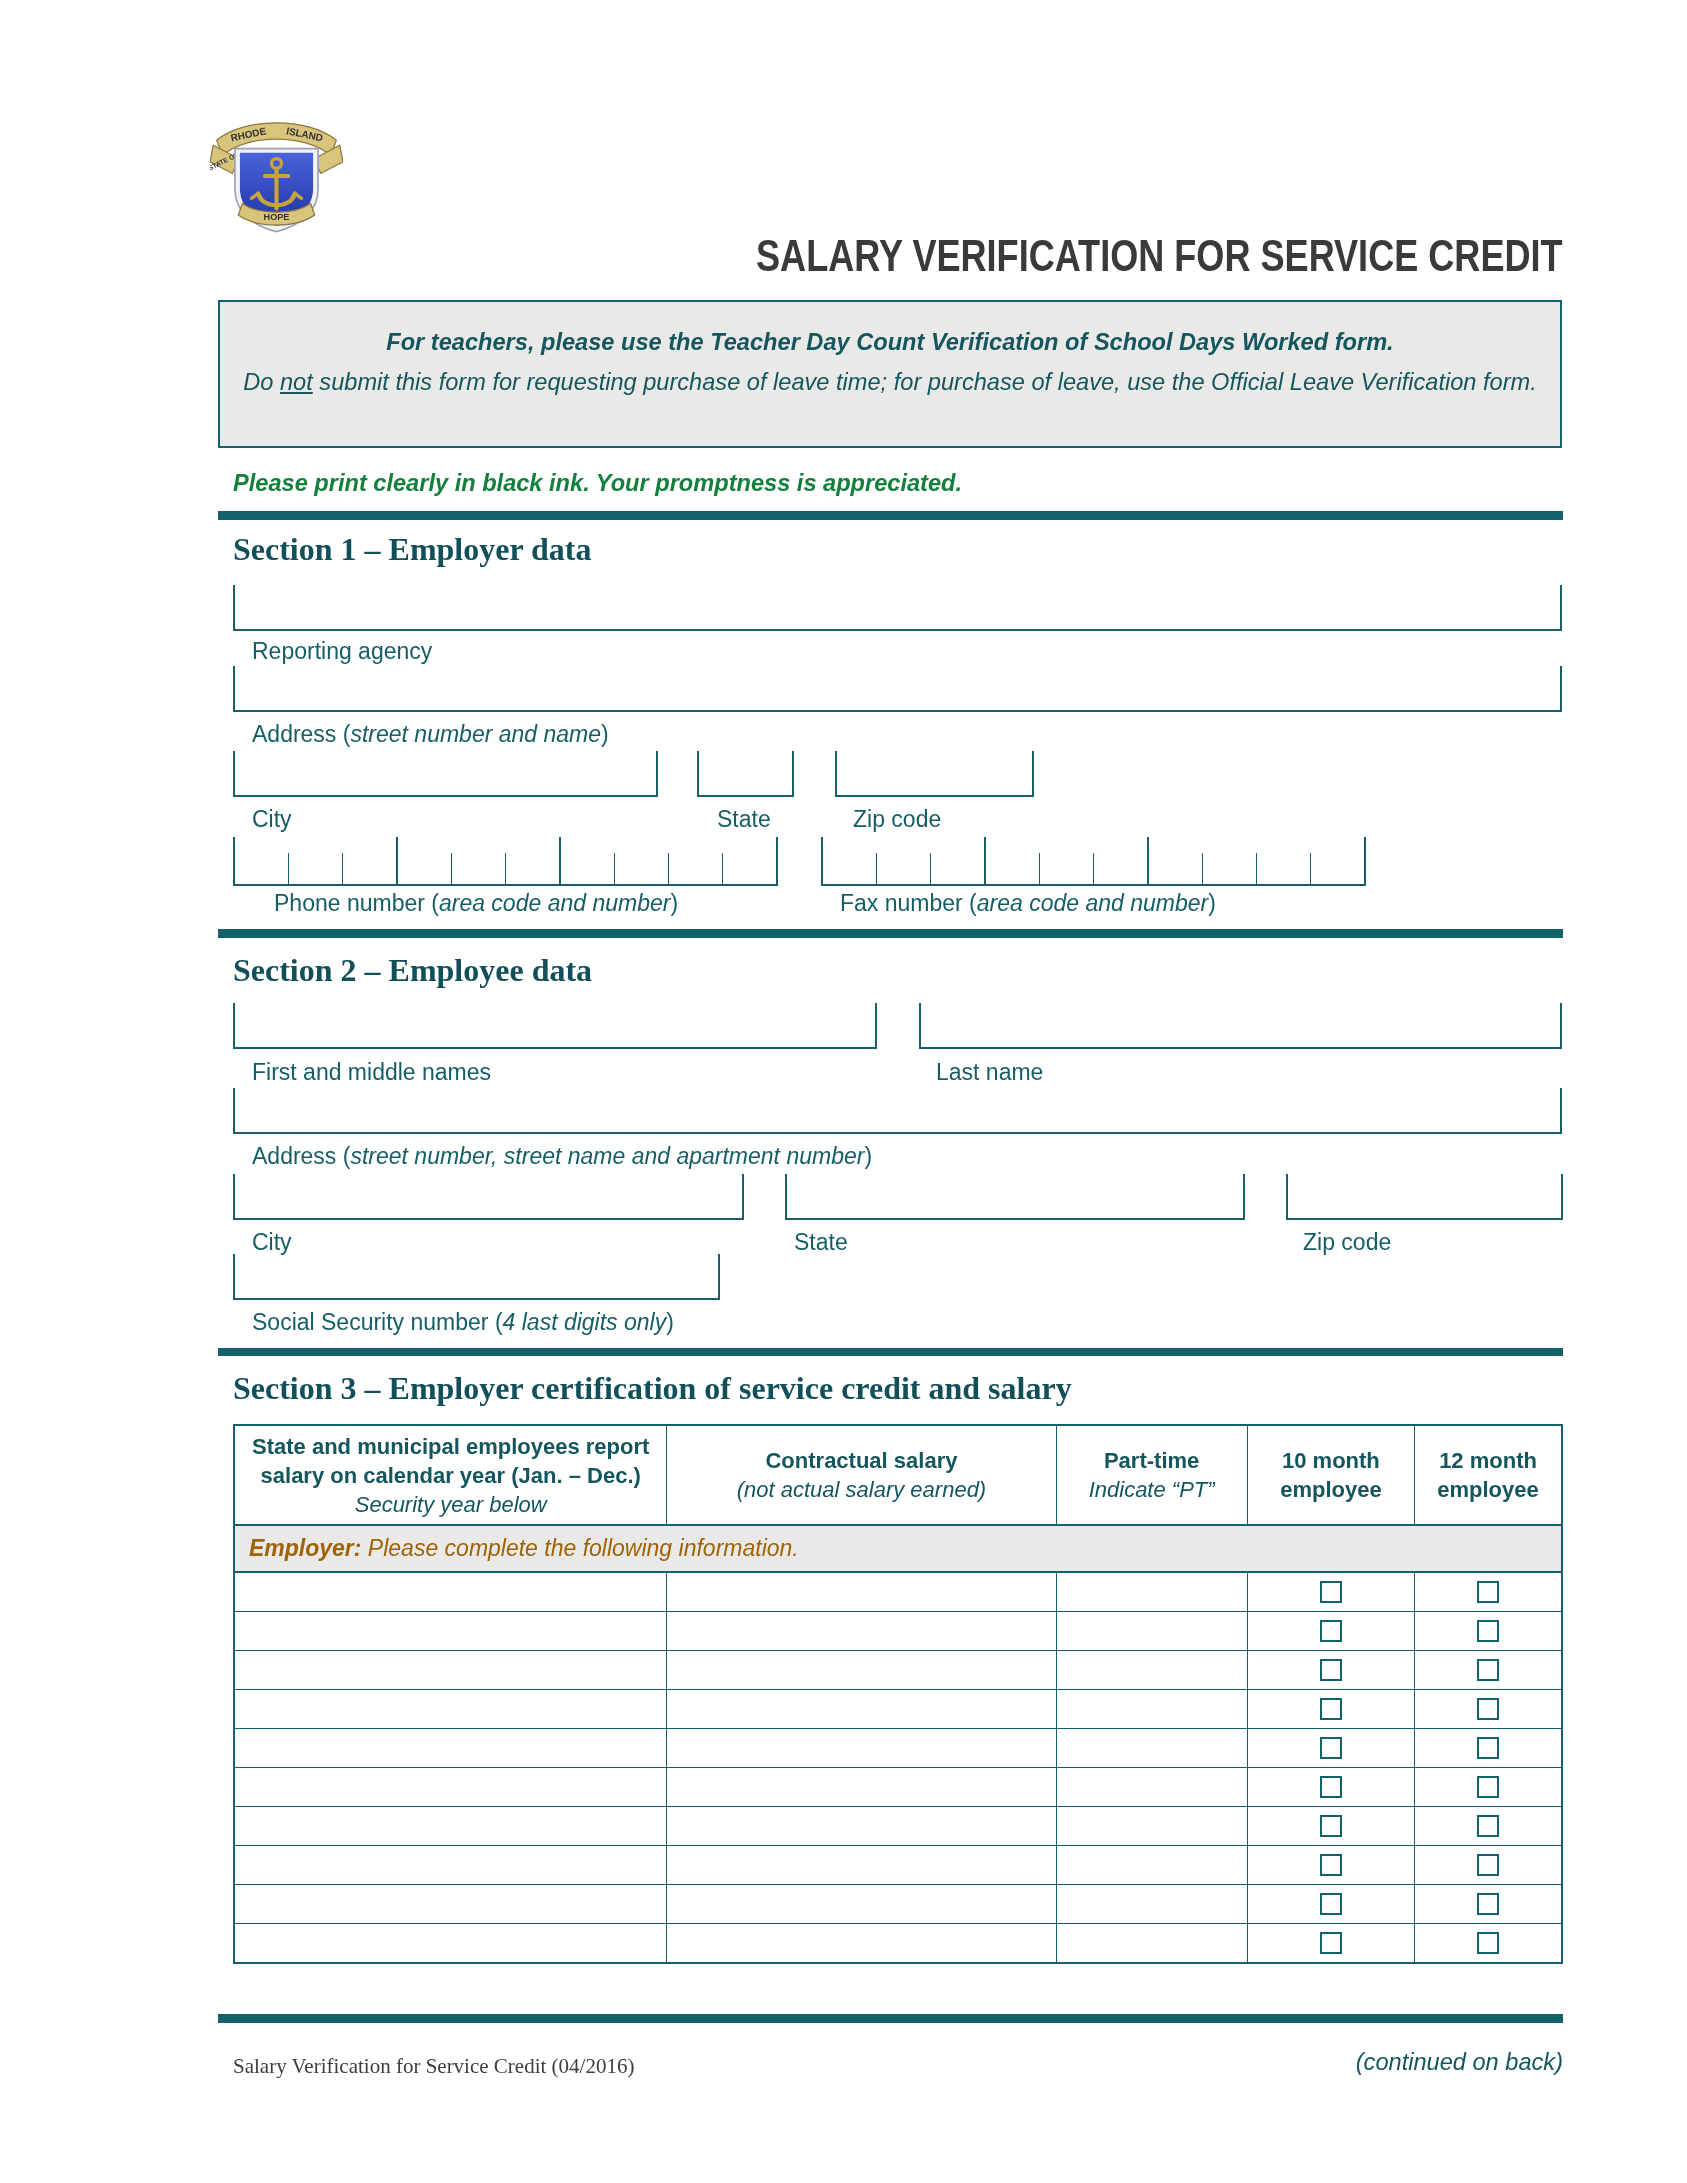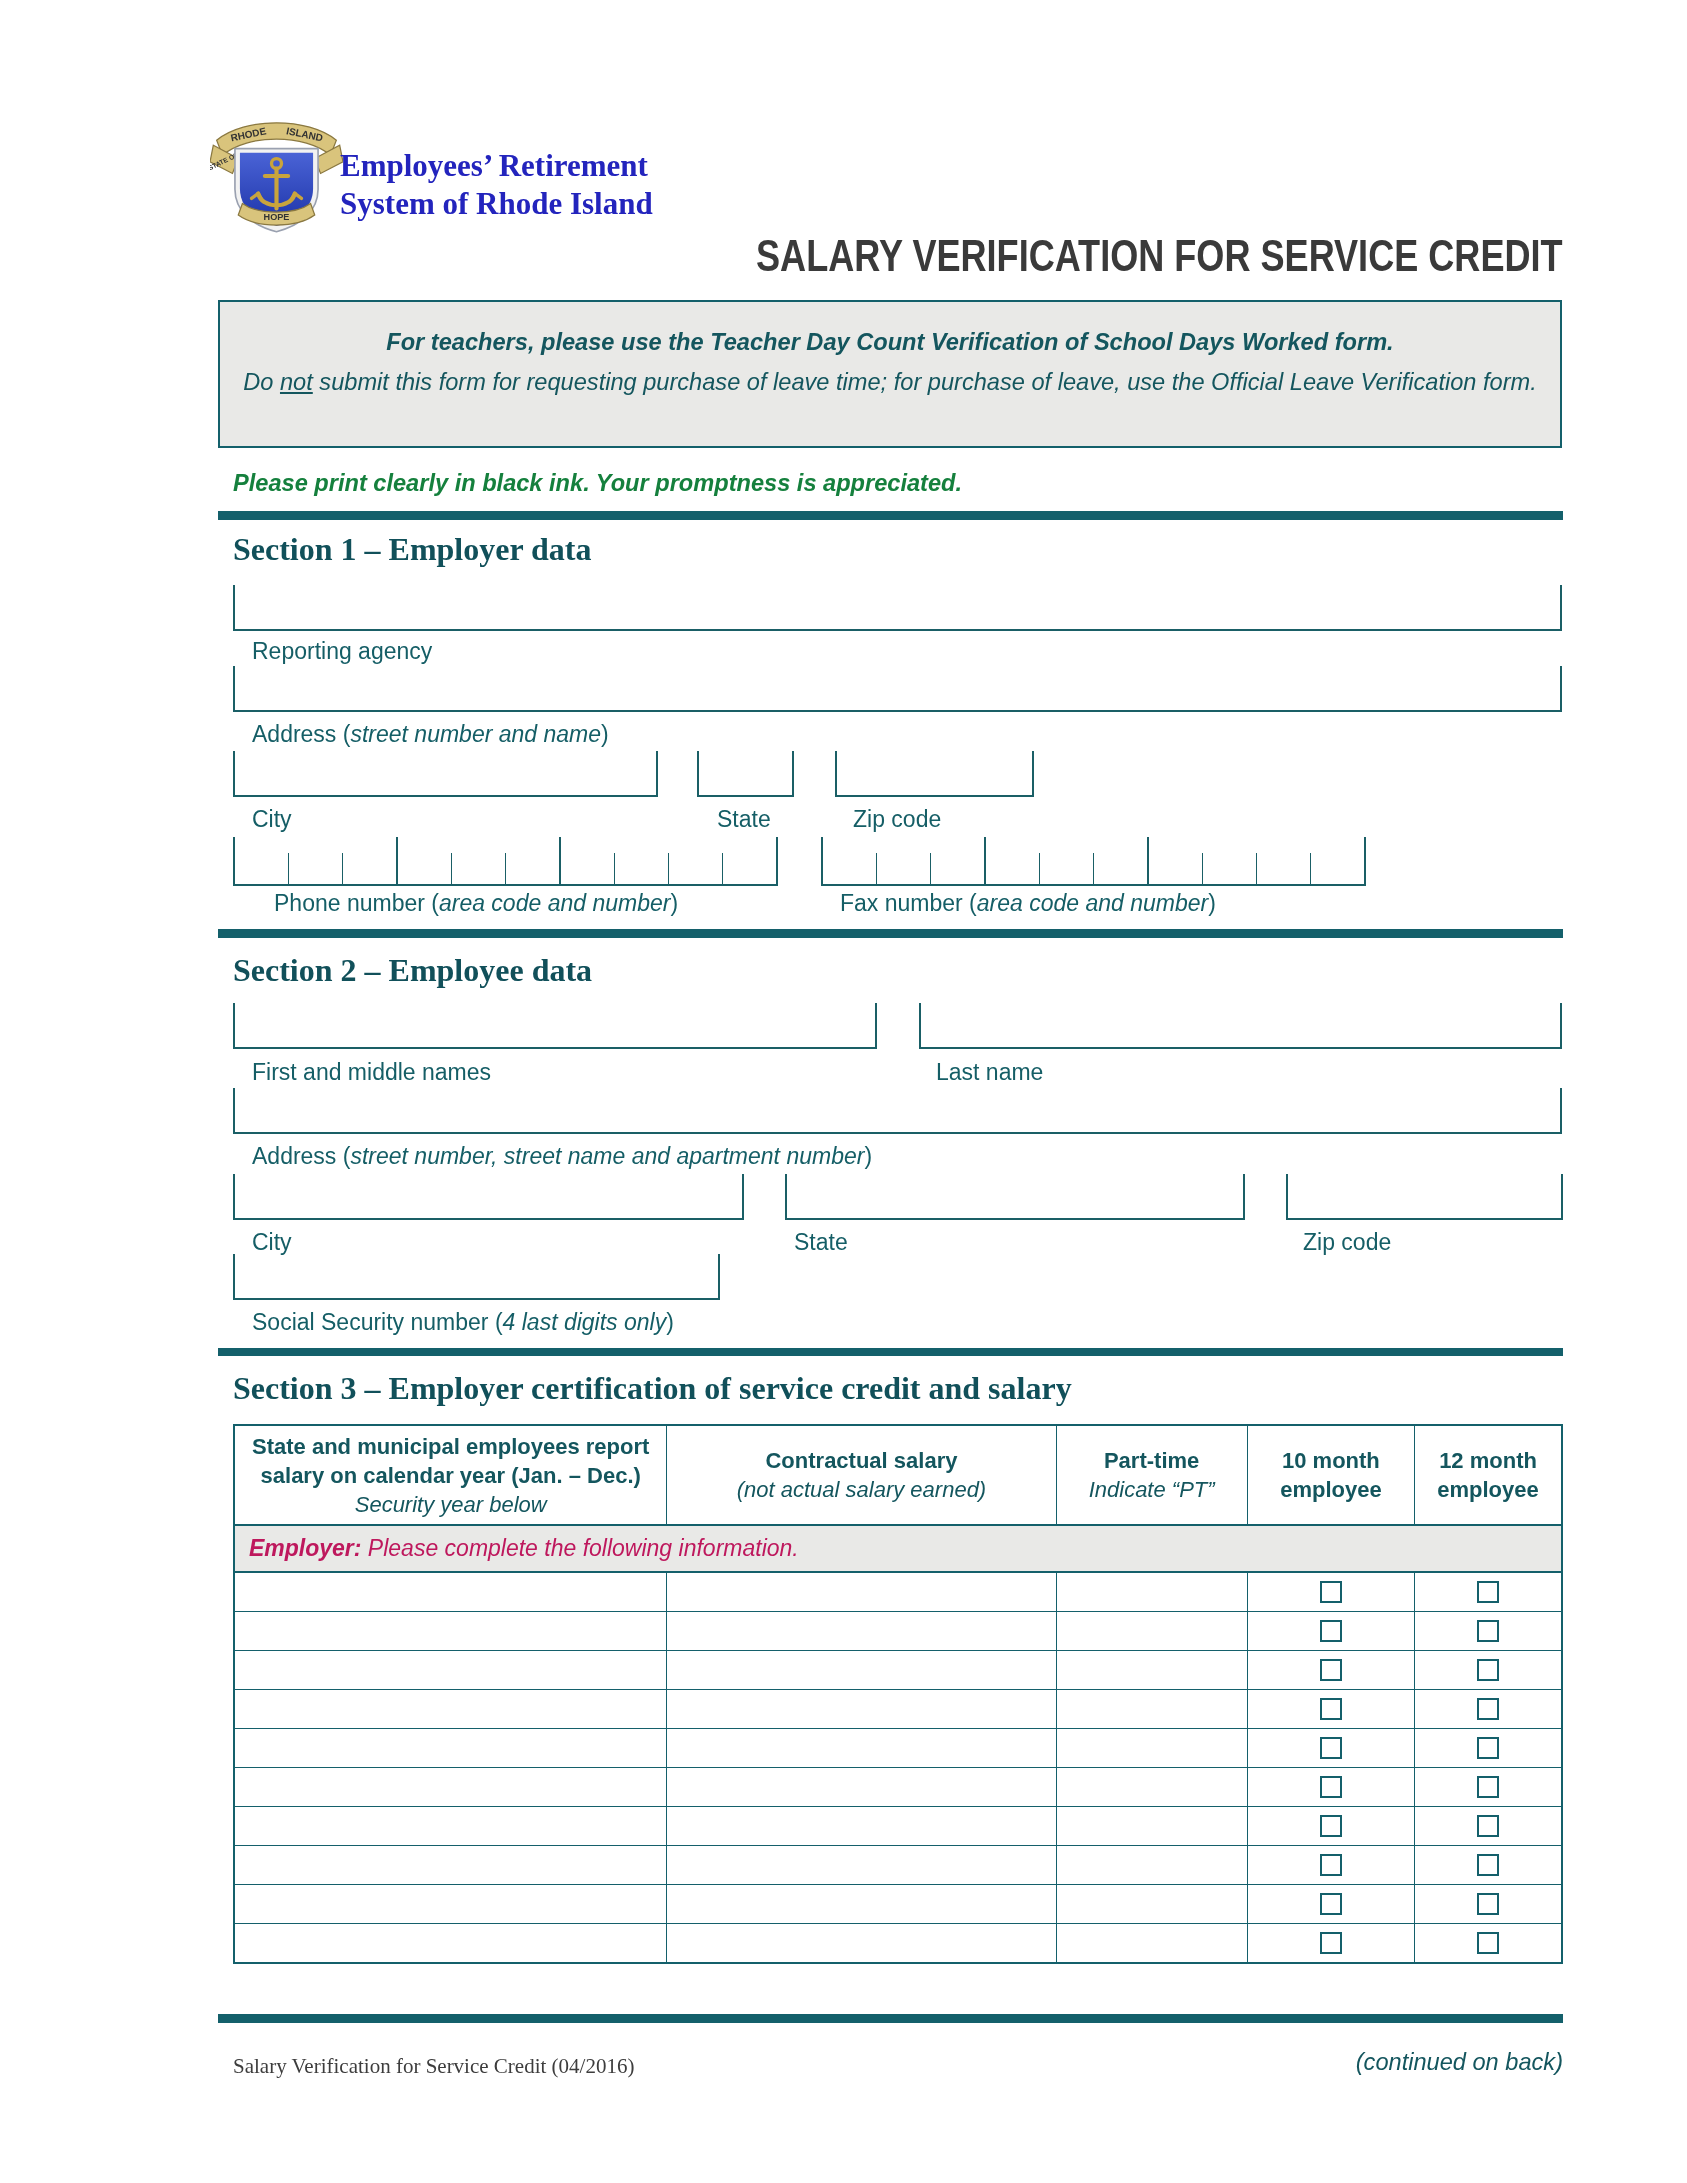--- a/index.html
+++ b/index.html
@@ -42,21 +42,21 @@
   .cells{display:flex;align-items:flex-end;height:47px;
     border-bottom:2.6px solid #1a5f66;border-right:2.6px solid #1a5f66;}
   .cell{width:53px;height:31px;border-left:1.7px solid #1a5f66;}
   .cell.tall{height:47px;border-left-width:2.6px;}
 
   
   table.cert{left:233px;top:1424px;width:1330px;border-collapse:collapse;
     table-layout:fixed;position:absolute;}
   table.cert td,table.cert th{border:1.7px solid #14606b;padding:0;}
   table.cert .band td{background:#e9e9e7;height:45px;border:2.6px solid #14606b;
-    font-size:23px;font-style:italic;text-align:left;padding-left:14px;color:#be185d;}
+    font-size:23px;font-style:italic;text-align:left;padding-left:14px;color:#a16207;}
   table.cert .band .b{font-weight:bold;}
   table.cert thead th{height:98px;vertical-align:middle;text-align:center;
     font-size:22px;line-height:29px;color:#14565e;font-weight:bold;
     border-bottom:2.6px solid #14606b;border-top:2.6px solid #14606b;padding:0 8.7px;}
   table.cert thead th .it{font-style:italic;font-weight:normal;}
   table.cert tbody td{height:38px;}
   table.cert tbody tr:first-child td{border-top:2.6px solid #14606b;}
   table.cert td:first-child,table.cert th:first-child{border-left:2.6px solid #14606b;}
   table.cert td:last-child,table.cert th:last-child{border-right:2.6px solid #14606b;}
   table.cert tbody tr:last-child td{border-bottom:2.6px solid #14606b;}
@@ -94,24 +94,20 @@
       <circle cx="80" cy="64" r="6" stroke-width="4"></circle>
       <line x1="80" y1="70" x2="80" y2="118"></line>
       <line x1="66" y1="79" x2="94" y2="79"></line>
       <path d="M58,100 C62,119 98,119 102,100"></path>
       <path d="M58,100 L50,106 M58,100 L64,110 M102,100 L110,106 M102,100 L96,110" stroke-width="4"></path>
     </g>
 
     <path d="M34,126 C56,142 104,142 126,126 L121,112 C102,126 58,126 39,112 Z" fill="#d9c47c" stroke="#8a7840" stroke-width="1.5"></path>
     <text x="80" y="132" font-size="11" font-weight="bold" fill="#333" text-anchor="middle" font-family="Liberation Sans, sans-serif">HOPE</text>
   </svg>
-  <div class="logo-text">
-    <div>Employees’ Retirement</div>
-    <div>System of Rhode Island</div>
-  </div>
 </div>
 
 <div class="abs page-title">SALARY VERIFICATION FOR SERVICE CREDIT</div>
 
 <div class="abs notice">
   <div class="b">For teachers, please use the Teacher Day Count Verification of School Days Worked form.</div>
   <div><span>Do </span><span class="u">not</span><span> submit this form for requesting purchase of leave time; for purchase of leave, use the Official Leave Verification form.</span></div>
 </div>
 
 <div class="abs print-note">Please print clearly in black ink. Your promptness is appreciated.</div>

